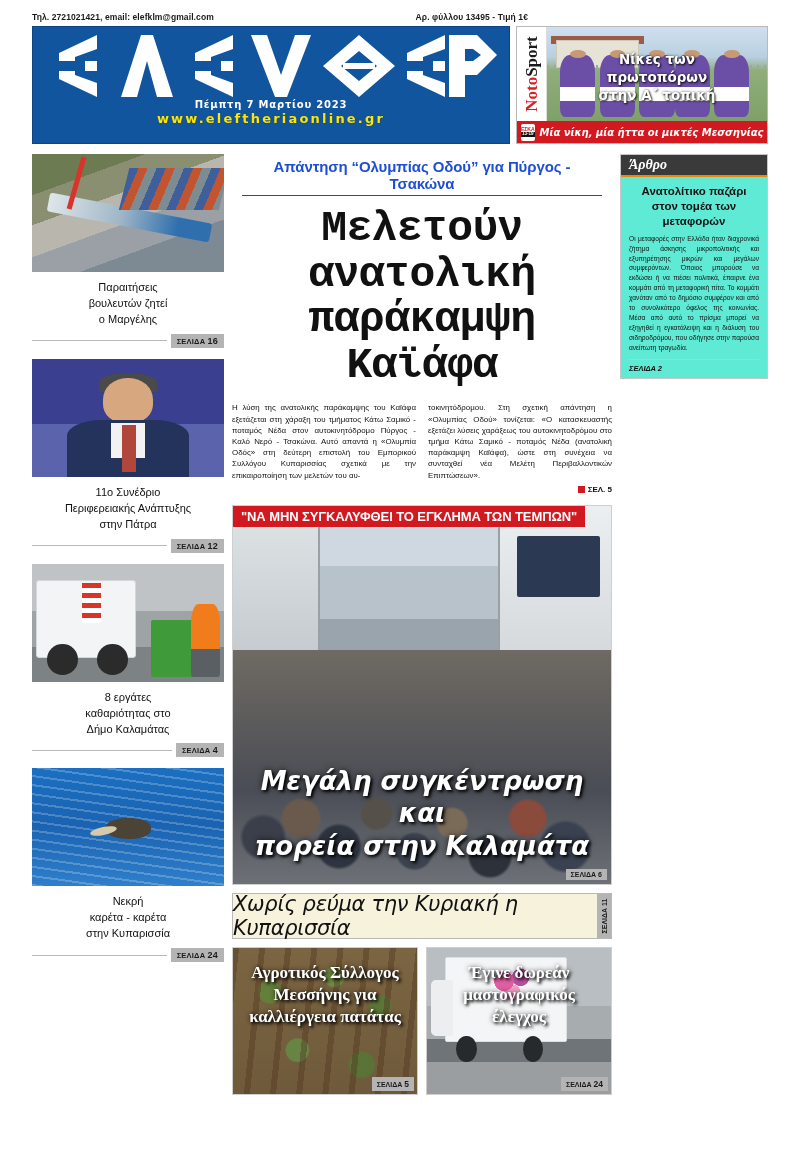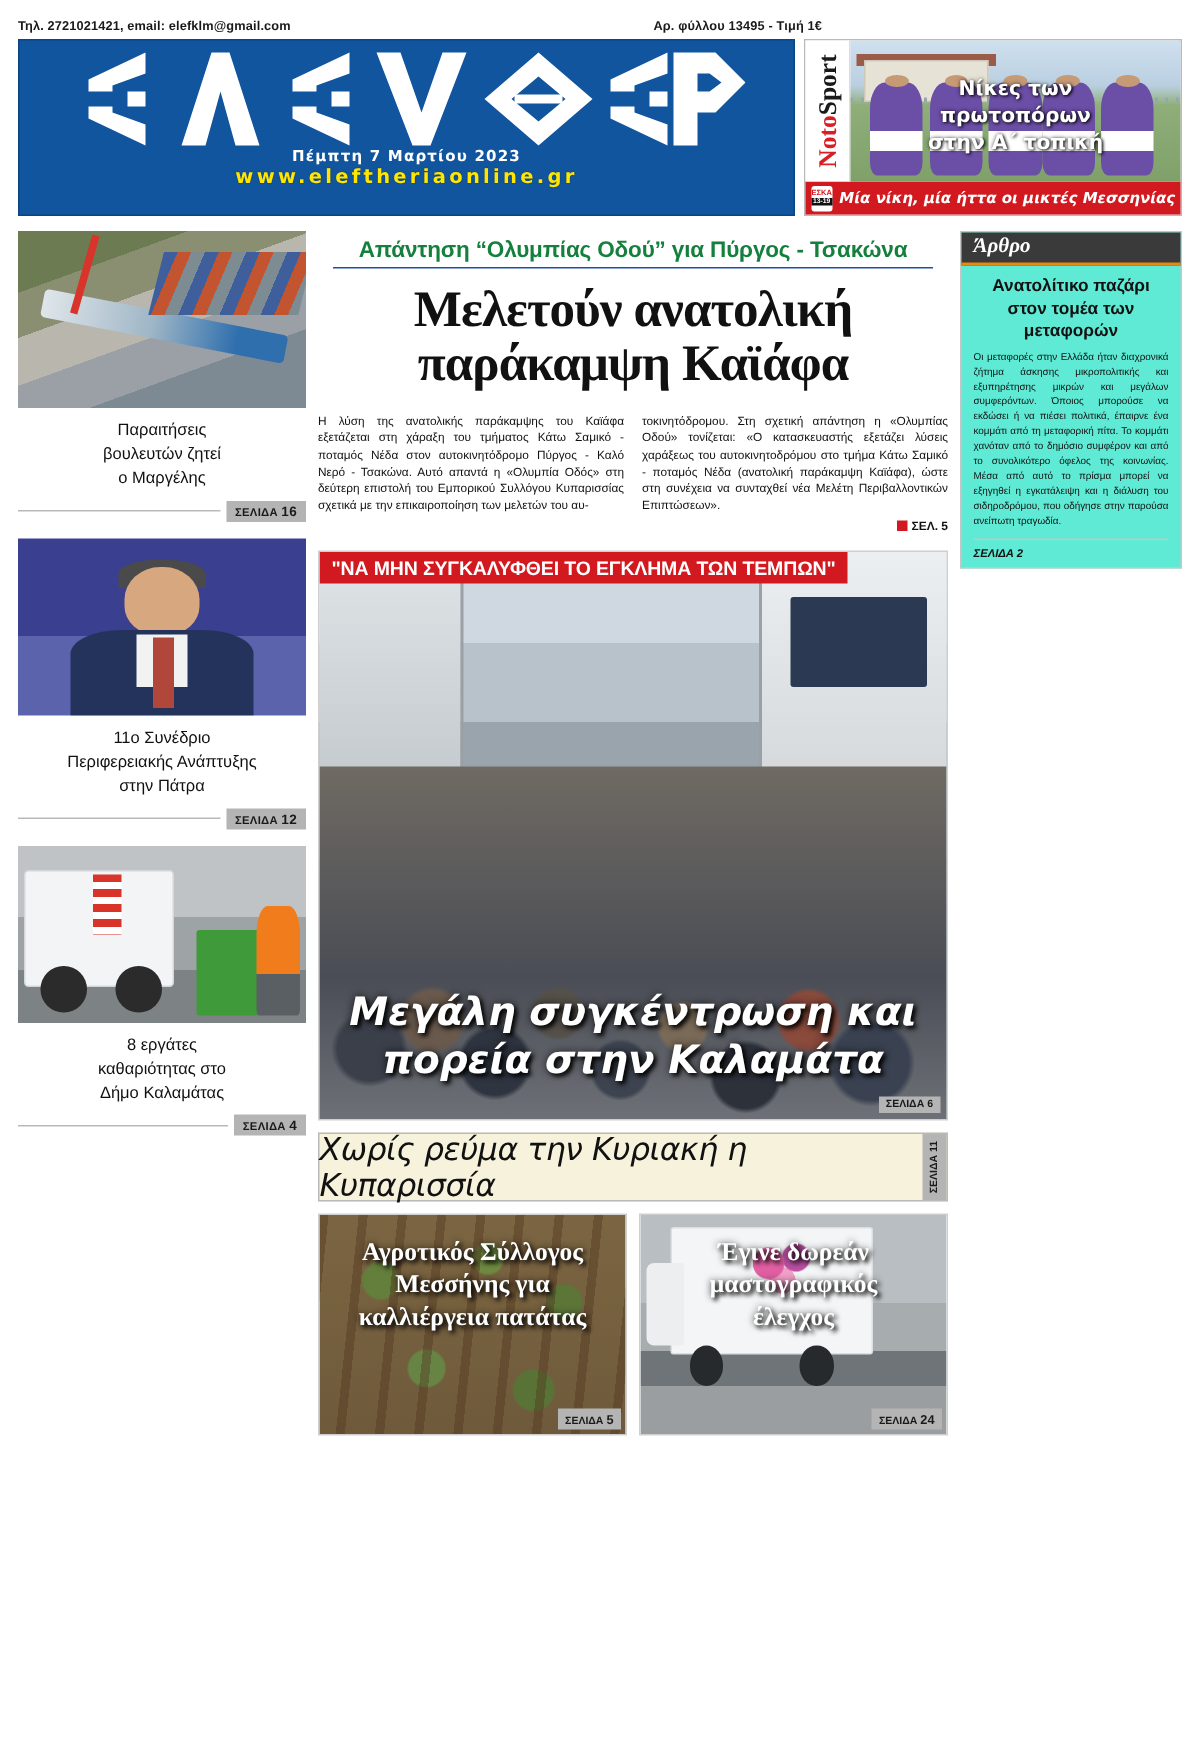--- a/index.html
+++ b/index.html
@@ -5,21 +5,21 @@
   * { box-sizing: border-box; }
   html, body { margin:0; padding:0; }
   body {
     width:800px; height:1167px;
     background:#ffffff;
     font-family:"Liberation Sans", sans-serif;
     color:#111;
     position:relative;
     overflow:hidden;
   }
-  .page { width:800px; height:1021px; position:relative; padding:0 12px; }
+  .page { width:800px; height:1021px; position:relative; padding:0 32px; }
 
   
   .topline {
     display:flex; justify-content:space-between; align-items:flex-end;
     font-size:8.5px; font-weight:bold; color:#1a1a1a;
     padding:12px 0 4px 0; letter-spacing:.1px;
   }
   .topline .right { padding-right:240px; }
 
   
@@ -105,27 +105,27 @@
   }
 
   
   .body-grid { display:flex; gap:8px; margin-top:10px; }
   .col-left { width:192px; flex:0 0 192px; }
   .col-mid  { flex:1 1 auto; }
   .col-right{ width:148px; flex:0 0 148px; }
 
   
   .kicker {
-    text-align:center; font-size:15px; font-weight:bold; color:#15803d;
+    text-align:center; font-size:15px; font-weight:bold; color:#1d4ed8;
     border-bottom:1.6px solid #1f4fa3; padding-bottom:3px; margin:4px 10px 10px 10px;
     letter-spacing:-.1px;
   }
   .lead-head {
-    text-align:center; font-size:34px; font-weight:bold; line-height:1.06;
-    letter-spacing:-.6px; margin:0 0 14px 0; font-family:Liberation Serif, serif;
+    text-align:center; font-size:43px; font-weight:bold; line-height:1.06;
+    letter-spacing:-.6px; margin:0 0 14px 0; font-family:Liberation Mono, monospace;
   }
   .lead-body { display:flex; gap:12px; font-size:7.9px; line-height:1.42; text-align:justify; }
   .lead-body p { margin:0; }
   .lead-col { flex:1 1 0; }
   .selref { font-size:8px; font-weight:bold; color:#111; text-align:right; margin-top:3px;}
   .selref .sq { display:inline-block; width:7px;height:7px;background:#d2191f; margin-right:3px; vertical-align:-1px;}
 
   
   .artbox { border:1px solid #c6c6c6; background:#5eead4; padding:0 0 5px 0; }
   .artbox-head {
@@ -479,20 +479,34 @@
         <div class="card-cap">8 εργάτες<br>καθαριότητας στο<br>Δήμο Καλαμάτας</div>
         <div class="sel-tag">
           <div class="rule"></div>
           <div class="chip">
             <span>ΣΕΛΙΔΑ</span>
             <b>4</b>
           </div>
         </div>
       </div>
 
+      <div class="card">
+        <div class="card-img ph-sea">
+          <div class="turtle"></div>
+          <div class="flip"></div>
+        </div>
+        <div class="card-cap">Νεκρή<br>καρέτα - καρέτα<br>στην Κυπαρισσία</div>
+        <div class="sel-tag">
+          <div class="rule"></div>
+          <div class="chip">
+            <span>ΣΕΛΙΔΑ</span>
+            <b>24</b>
+          </div>
+        </div>
+      </div>
 
     </div>
 
     <div class="col-mid">
 
       <div class="kicker">Απάντηση “Ολυμπίας Οδού” για Πύργος - Τσακώνα</div>
       <div class="lead-head">Μελετούν ανατολική παράκαμψη Καϊάφα</div>
 
       <div class="lead-body">
         <div class="lead-col">

